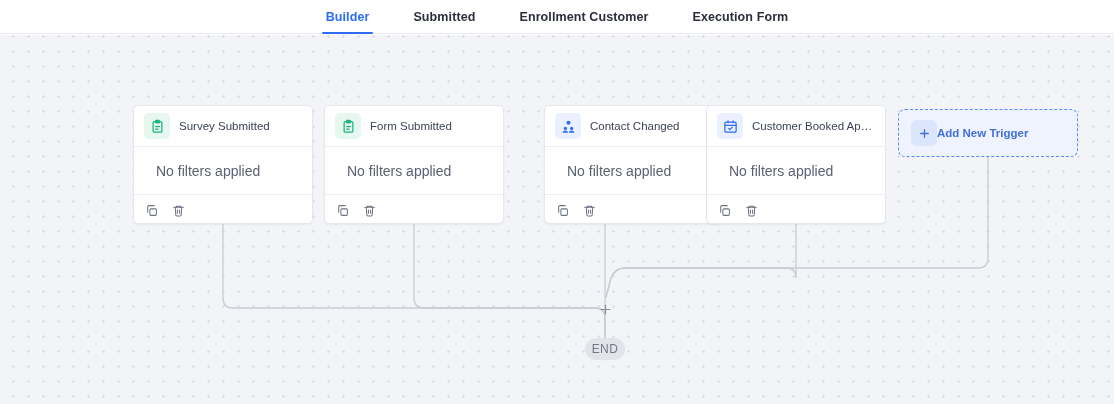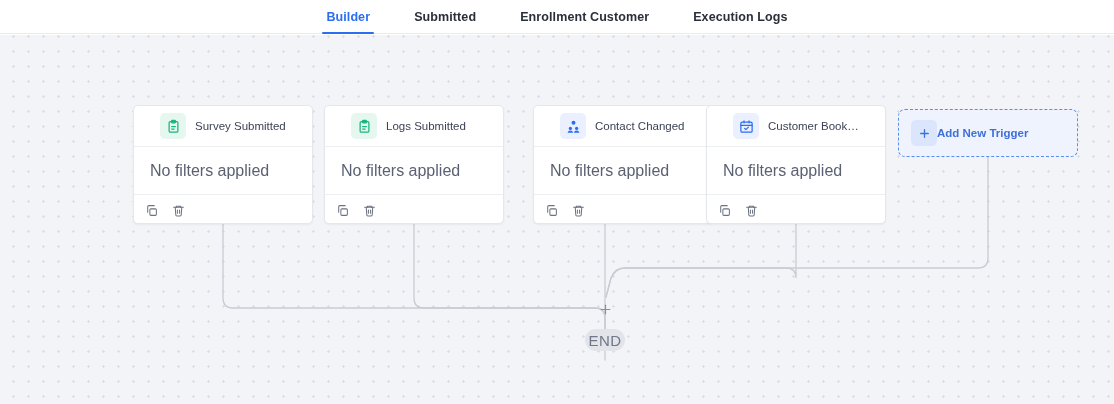--- a/index.html
+++ b/index.html
@@ -63,21 +63,21 @@
     width: 180px;
     background: #ffffff;
     border: 1px solid #e4e7ec;
     border-radius: 5px;
     box-shadow: 0 1px 2px rgba(16,24,40,.05);
     overflow: hidden;
   }
   .card-head {
     height: 41px;
     display: flex; align-items: center;
-    padding: 0 26px;
+    padding: 0 10px;
     border-bottom: 1px solid #eceef2;
     gap: 9px;
   }
   .ico-box {
     width: 26px; height: 26px;
     border-radius: 5px;
     display: flex; align-items: center; justify-content: center;
     flex: 0 0 auto;
   }
   .ico-box.green { background: #e6f7ef; }
@@ -85,23 +85,23 @@
   .card-title {
     font-size: 11.5px;
     color: #3c4355;
     white-space: nowrap;
     overflow: hidden;
     text-overflow: ellipsis;
   }
   .card-body {
     height: 48px;
     display: flex; align-items: center;
-    padding: 0 16px;
+    padding: 0 22px;
     border-bottom: 1px solid #eceef2;
-    font-size: 16px;
+    font-size: 14px;
     color: #5a6172;
   }
   .card-foot {
     height: 28px;
     display: flex; align-items: center;
     padding: 0 11px;
     gap: 14px;
   }
   .act { width: 13px; height: 13px; display: block; cursor: pointer; }
 
@@ -132,44 +132,45 @@
     width: 16px; height: 16px;
     display: flex; align-items: center; justify-content: center;
     cursor: pointer;
   }
   .end-node {
     position: absolute;
     width: 40px; height: 22px;
     background: #e2e4ea;
     border-radius: 11px;
     display: flex; align-items: center; justify-content: center;
-    font-size: 15px;
+    font-size: 12px;
     color: #707787;
     letter-spacing: .4px;
     cursor: pointer;
+    margin-top: 9px;
   }
 </style>
 </head>
 <body>
 
 <div id="app">
 
   <div class="topnav">
     <div class="tabs">
       <div class="tab active">
         <span>Builder</span>
       </div>
       <div class="tab">
         <span>Submitted</span>
       </div>
       <div class="tab">
         <span>Enrollment Customer</span>
       </div>
       <div class="tab">
-        <span>Execution Logs</span>
+        <span>Execution Form</span>
       </div>
     </div>
   </div>
 
   <div class="canvas">
 
     <svg class="edges" viewBox="0 0 1114 369">
       <g fill="none" stroke="#c9ccd4" stroke-width="1.3" stroke-linecap="round">
 
         <path d="M223,184 L223,263 Q223,273 233,273 L595,273 Q605,273 605,283 L605,303"></path>
@@ -221,21 +222,21 @@
     <div class="card" style="left:324px; top:70px;">
       <div class="card-head">
         <span class="ico-box green">
           <svg width="15" height="15" viewBox="0 0 24 24" fill="none" stroke="#19b57f" stroke-width="2" stroke-linecap="round" stroke-linejoin="round">
             <rect x="5" y="4" width="14" height="17" rx="2"></rect>
             <rect x="9" y="2" width="6" height="4" rx="1" fill="#19b57f"></rect>
             <line x1="9" y1="12" x2="15" y2="12"></line>
             <line x1="9" y1="16" x2="13" y2="16"></line>
           </svg>
         </span>
-        <span class="card-title">Logs Submitted</span>
+        <span class="card-title">Form Submitted</span>
       </div>
       <div class="card-body">No filters applied</div>
       <div class="card-foot">
         <span class="act">
           <svg width="13" height="13" viewBox="0 0 24 24" fill="none" stroke="#6b7280" stroke-width="1.9" stroke-linecap="round" stroke-linejoin="round">
             <rect x="9" y="9" width="12" height="12" rx="2"></rect>
             <path d="M5 15V5a2 2 0 0 1 2-2h10"></path>
           </svg>
         </span>
         <span class="act">
@@ -243,21 +244,21 @@
             <path d="M3 6h18"></path>
               <path d="M8 6V4h8v2"></path>
             <path d="M6 6l1 14a2 2 0 0 0 2 2h6a2 2 0 0 0 2-2l1-14"></path>
             <line x1="10" y1="11" x2="10" y2="17"></line>
               <line x1="14" y1="11" x2="14" y2="17"></line>
           </svg>
         </span>
       </div>
     </div>
 
-    <div class="card" style="left:533px; top:70px;">
+    <div class="card" style="left:544px; top:70px;">
       <div class="card-head">
         <span class="ico-box blue">
           <svg width="15" height="15" viewBox="0 0 24 24" fill="none" stroke="#2c6ef2" stroke-width="2" stroke-linecap="round" stroke-linejoin="round">
             <circle cx="12" cy="6" r="3.2" fill="#2c6ef2" stroke="none"></circle>
             <circle cx="7" cy="15" r="2.6" fill="#2c6ef2" stroke="none"></circle>
             <circle cx="17" cy="15" r="2.6" fill="#2c6ef2" stroke="none"></circle>
             <path d="M2.5 22a4.6 4.6 0 0 1 9 0" fill="#2c6ef2" stroke="none"></path>
             <path d="M12.5 22a4.6 4.6 0 0 1 9 0" fill="#2c6ef2" stroke="none"></path>
           </svg>
         </span>

